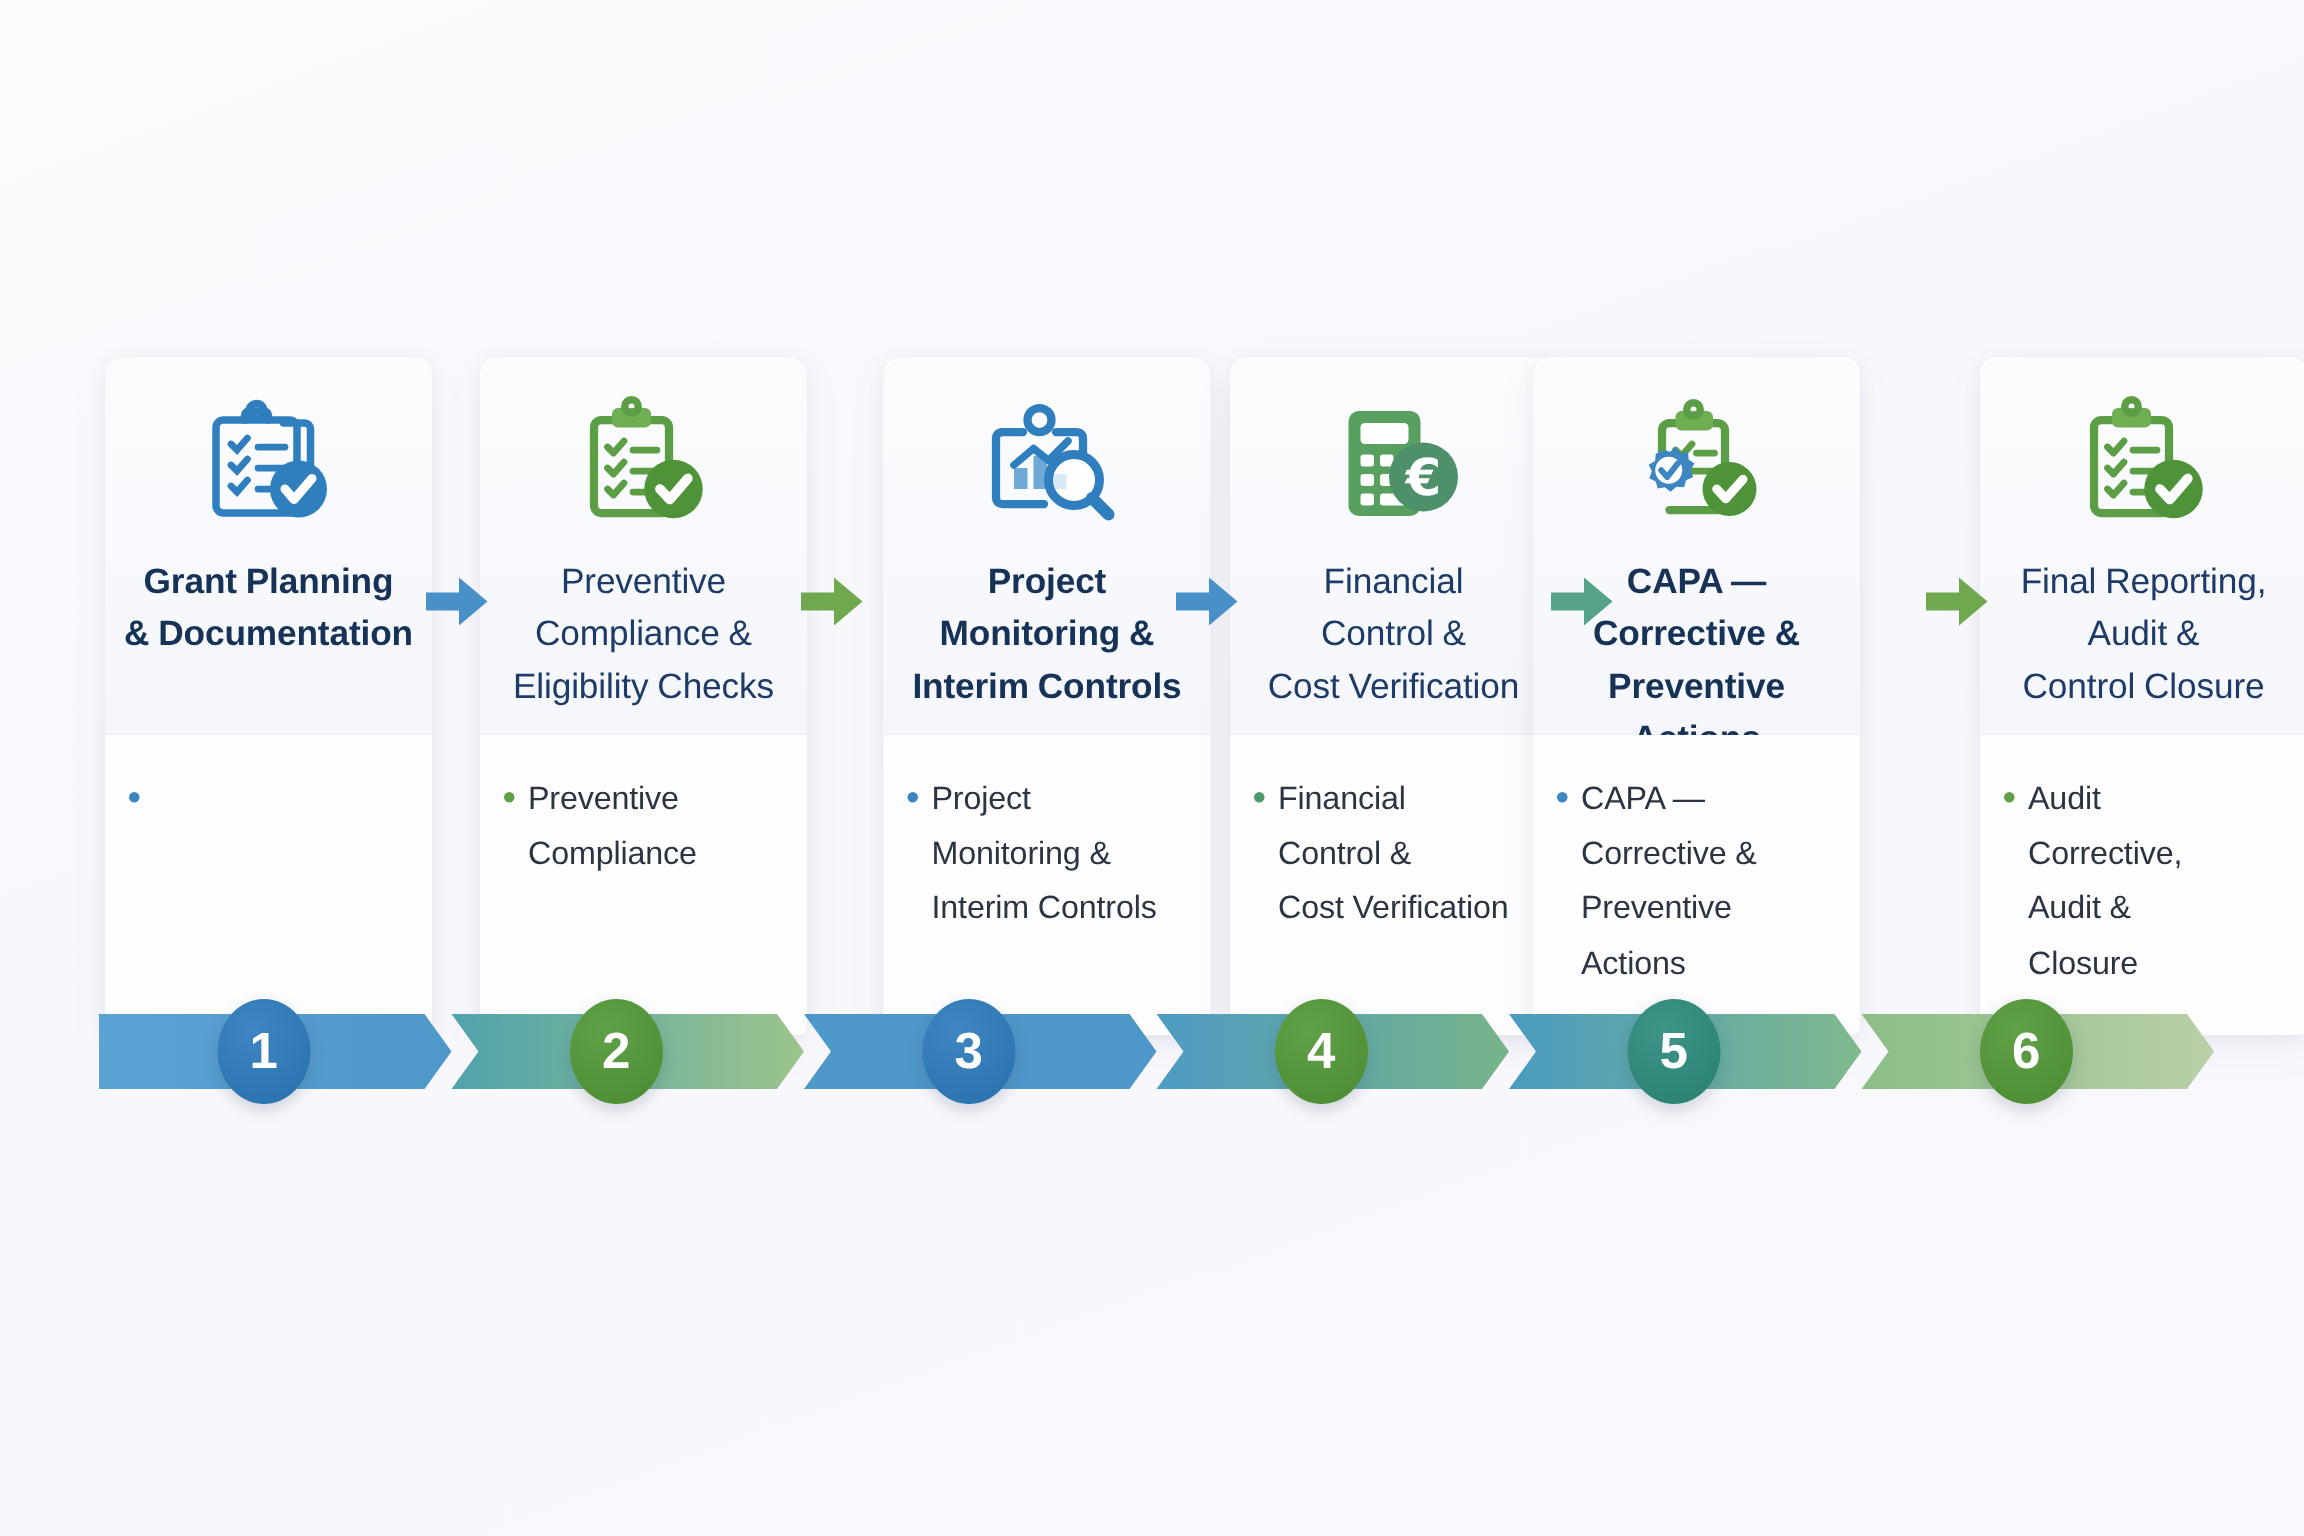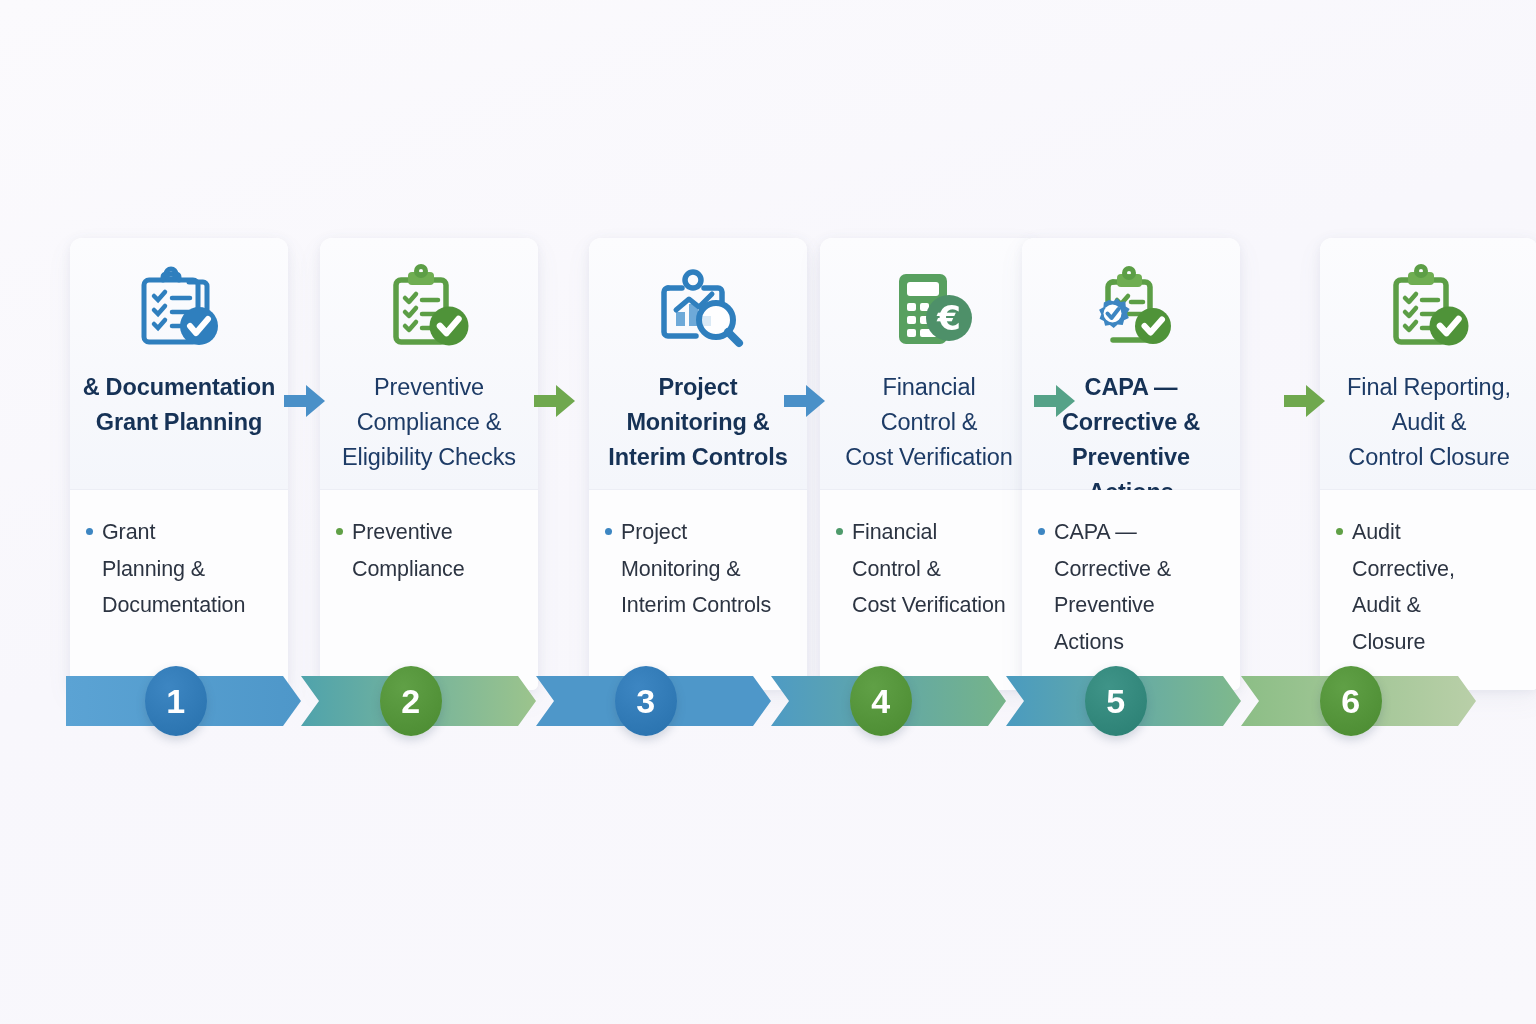--- a/index.html
+++ b/index.html
@@ -167,32 +167,27 @@
         <path d="M27 48 l4 4 l7 -8"></path>
         <path d="M45 50 h18"></path>
         <path d="M27 62 l4 4 l7 -8"></path>
         <path d="M45 64 h14"></path>
       </g>
       <circle cx="72" cy="64" r="19" fill="#2f7fbe"></circle>
       <path d="M63 64 l6 7 l12 -14" fill="none" stroke="#ffffff" stroke-width="6" stroke-linecap="round" stroke-linejoin="round"></path>
     </svg>
           </div>
           <div class="card-title navy-bold">
+            <div>Grant Planning</div>
             <div>&amp; Documentation</div>
-            <div>Grant Planning</div>
           </div>
         </div>
         <div class="card-body">
           <div class="bullet-row">
             <span class="dot" style="background: rgb(61, 134, 194);"></span>
-            <div class="bullet-text">
-              <div>Grant</div>
-              <div>Planning &amp;</div>
-              <div>Documentation</div>
-            </div>
           </div>
         </div>
       </div>
       <div class="card" style="left: 250px;">
         <div class="card-head">
           <div class="card-icon">
             <svg viewBox="0 0 104 96">
       <g fill="none" stroke="#5c9e46" stroke-width="5.5" stroke-linejoin="round" stroke-linecap="round">
         <path d="M24 18 h40 a5 5 0 0 1 5 5 v52 a5 5 0 0 1 -5 5 h-40 a5 5 0 0 1 -5 -5 v-52 a5 5 0 0 1 5 -5z"></path>
       </g>

